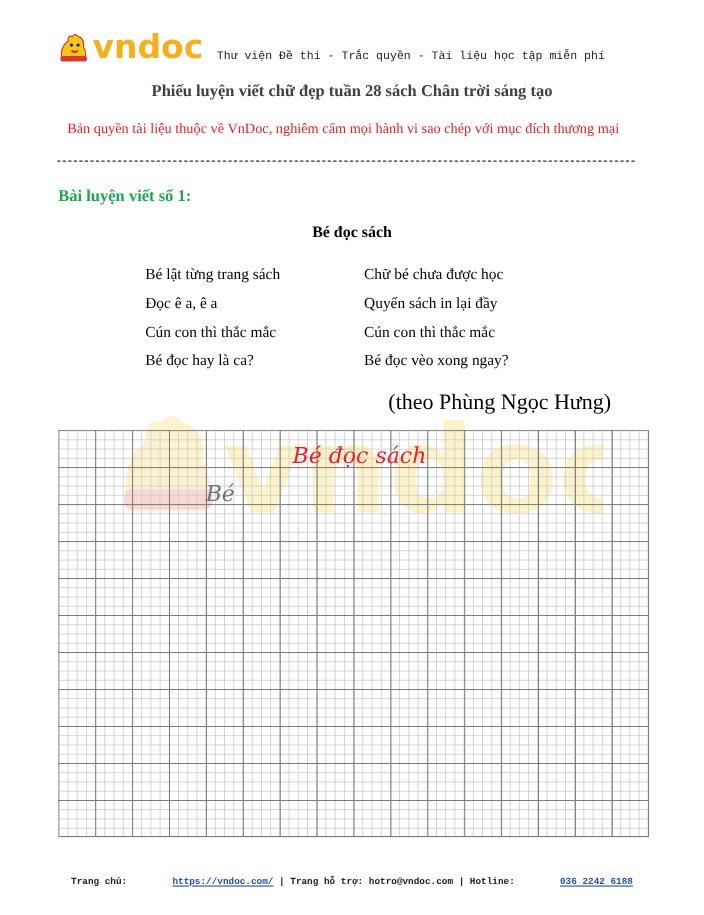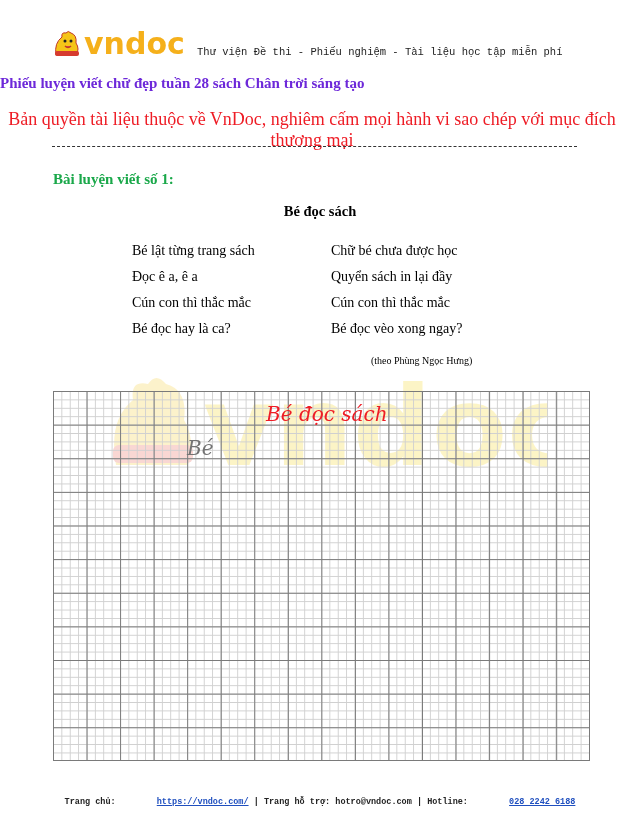--- a/index.html
+++ b/index.html
@@ -3,27 +3,27 @@
 <meta charset="utf-8">
 <style>
   html, body { margin:0; padding:0; background:#ffffff; }
   body { width:640px; height:832px; position:relative; overflow:hidden; font-family:"Liberation Serif", serif; color:#000; }
   .abs { position:absolute; }
   
   .logo { left:52px; top:26px; width:130px; height:36px; display:flex; align-items:center; }
   .logo-mascot { width:30px; height:30px; position:relative; }
   .logo-text { font-family:"DejaVu Sans", sans-serif; font-weight:bold; font-size:30px; color:#f5b01b; letter-spacing:0px; margin-left:2px; line-height:30px; }
   .tagline { left:197px; top:46px; font-family:"Liberation Mono", monospace; font-size:10.5px; color:#222; white-space:nowrap; }
-  .title { left:0; width:640px; top:75px; text-align:left; font-weight:bold; font-size:15px; color:#6d28d9; }
-  .copyright { left:0; width:624px; top:109px; text-align:center; font-size:18px; color:#ee1c25; }
+  .title { left:0; width:640px; top:75px; text-align:center; font-weight:bold; font-size:15px; color:#404040; }
+  .copyright { left:0; width:624px; top:109px; text-align:center; font-size:13px; color:#ee1c25; }
   .dashes { left:52px; top:146px; width:525px; height:0; border-top:1.5px dashed #333; }
   .section { left:53px; top:171px; font-weight:bold; font-size:15px; color:#1aa84a; }
   .poem-title { left:0; width:640px; top:203px; text-align:center; font-weight:bold; font-size:14.5px; }
   .poem { font-size:14px; white-space:nowrap; }
-  .author { left:371px; top:355px; font-size:10px; }
+  .author { left:353px; top:355px; font-size:20px; }
   
   .watermark { left:108px; top:370px; width:440px; height:100px; opacity:0.22; }
   
   .grid {
     left:53px; top:391px; width:537px; height:370px;
     background-color: transparent;
     background-image:
       linear-gradient(to right, #7a7a7a 1.3px, transparent 1.3px),
       linear-gradient(to bottom, #7a7a7a 1.3px, transparent 1.3px),
       linear-gradient(to right, #d0d0d0 1px, transparent 1px),
@@ -47,21 +47,21 @@
     <svg width="30" height="30" viewBox="0 0 30 30">
       <path d="M4 26 Q2 14 10 8 Q9 3 14 4 Q16 1 19 4 Q25 6 24 14 Q28 20 24 26 Z" fill="#f5c518" stroke="#c0392b" stroke-width="1"></path>
       <circle cx="13" cy="12" r="1.5" fill="#222"></circle>
       <circle cx="19" cy="12" r="1.5" fill="#222"></circle>
       <path d="M13 17 Q16 20 19 17" stroke="#c0392b" stroke-width="1.5" fill="#e74c3c"></path>
       <rect x="3" y="22" width="24" height="5" rx="2" fill="#d63b2f"></rect>
     </svg>
   </span>
   <span class="logo-text">vndoc</span>
 </div>
-<div class="abs tagline">Thư viện Đề thi - Phiếu nghiệm - Tài liệu học tập miễn phí</div>
+<div class="abs tagline">Thư viện Đề thi - Trắc quyền - Tài liệu học tập miễn phí</div>
 
 <div class="abs title">Phiếu luyện viết chữ đẹp tuần 28 sách Chân trời sáng tạo</div>
 <div class="abs copyright">Bản quyền tài liệu thuộc về VnDoc, nghiêm cấm mọi hành vi sao chép với mục đích thương mại</div>
 <div class="abs dashes"></div>
 
 <div class="abs section">Bài luyện viết số 1:</div>
 <div class="abs poem-title">Bé đọc sách</div>
 
 <div class="abs poem" style="left:132px; top:243px;">Bé lật từng trang sách</div>
 <div class="abs poem" style="left:132px; top:269px;">Đọc ê a, ê a</div>
@@ -88,14 +88,14 @@
 <div class="abs script script-black">Bé</div>
 
 <div class="abs footer">
   <span>Trang chủ:</span>
   <a>https://vndoc.com/</a>
   <span>|</span>
   <span>Trang hỗ trợ:</span>
   <span>hotro@vndoc.com</span>
   <span>|</span>
   <span>Hotline:</span>
-  <a>028 2242 6188</a>
+  <a>036 2242 6188</a>
 </div>
 
 </body></html>

